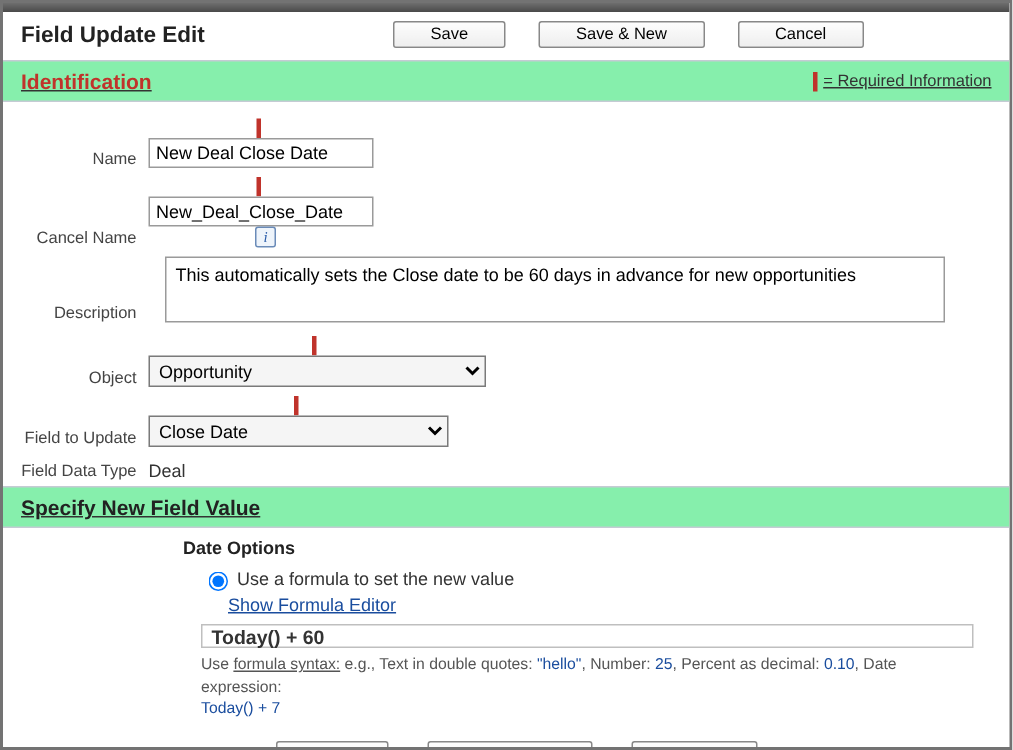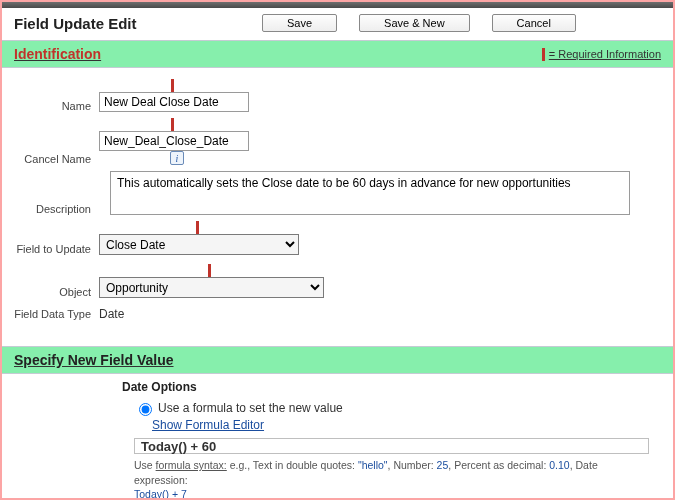--- a/index.html
+++ b/index.html
@@ -6,21 +6,21 @@
   body {
     margin: 0;
     font-family: Arial, Helvetica, sans-serif;
     font-size: 12px;
     color: #333;
     background: #fff;
   }
   .window {
     width: 675px;
     height: 500px;
-    border: 2px solid #fca5a5;
+    border: 2px solid #737373;
     position: relative;
     overflow: hidden;
   }
   .topbar {
     height: 6px;
     background: linear-gradient(#6e6e6e,#4a4a4a);
   }
   .header-row {
     display: flex;
     align-items: center;
@@ -218,47 +218,47 @@
       </div>
     </div>
 
     <div class="form-row">
       <div class="form-label">Description</div>
       <div class="form-field">
         <textarea class="textarea" style="">This automatically sets the Close date to be 60 days in advance for new opportunities</textarea>
       </div>
     </div>
 
+    <div class="form-row" style="padding-top:6px">
+      <div class="form-label">Object</div>
+      <div class="form-field">
+        <span class="req-bar"></span>
+        <select class="sel" style="width:225px">
+          <option>Opportunity</option>
+        </select>
+      </div>
+    </div>
+
     <div class="form-row">
       <div class="form-label">Field to Update</div>
       <div class="form-field">
         <span class="req-bar"></span>
         <select class="sel" style="width:200px">
           <option>Close Date</option>
         </select>
       </div>
     </div>
 
-    <div class="form-row" style="padding-top:6px">
-      <div class="form-label">Object</div>
-      <div class="form-field">
-        <span class="req-bar"></span>
-        <select class="sel" style="width:225px">
-          <option>Opportunity</option>
-        </select>
-      </div>
-    </div>
-
     <div class="form-row">
       <div class="form-label" style="line-height:1.2">Field Data Type</div>
-      <div class="static-val">Date</div>
-    </div>
-  </div>
-
-  <div class="section-header" style="margin-top:22px">
+      <div class="static-val">Deal</div>
+    </div>
+  </div>
+
+  <div class="section-header" style="margin-top:0">
     <div class="section-title black">Specify New Field Value</div>
   </div>
 
   <div class="sub-head">Date Options</div>
 
   <div class="radio-row">
     <input type="radio" checked="" style="">
     <span>Use a formula to set the new value</span>
   </div>
 

